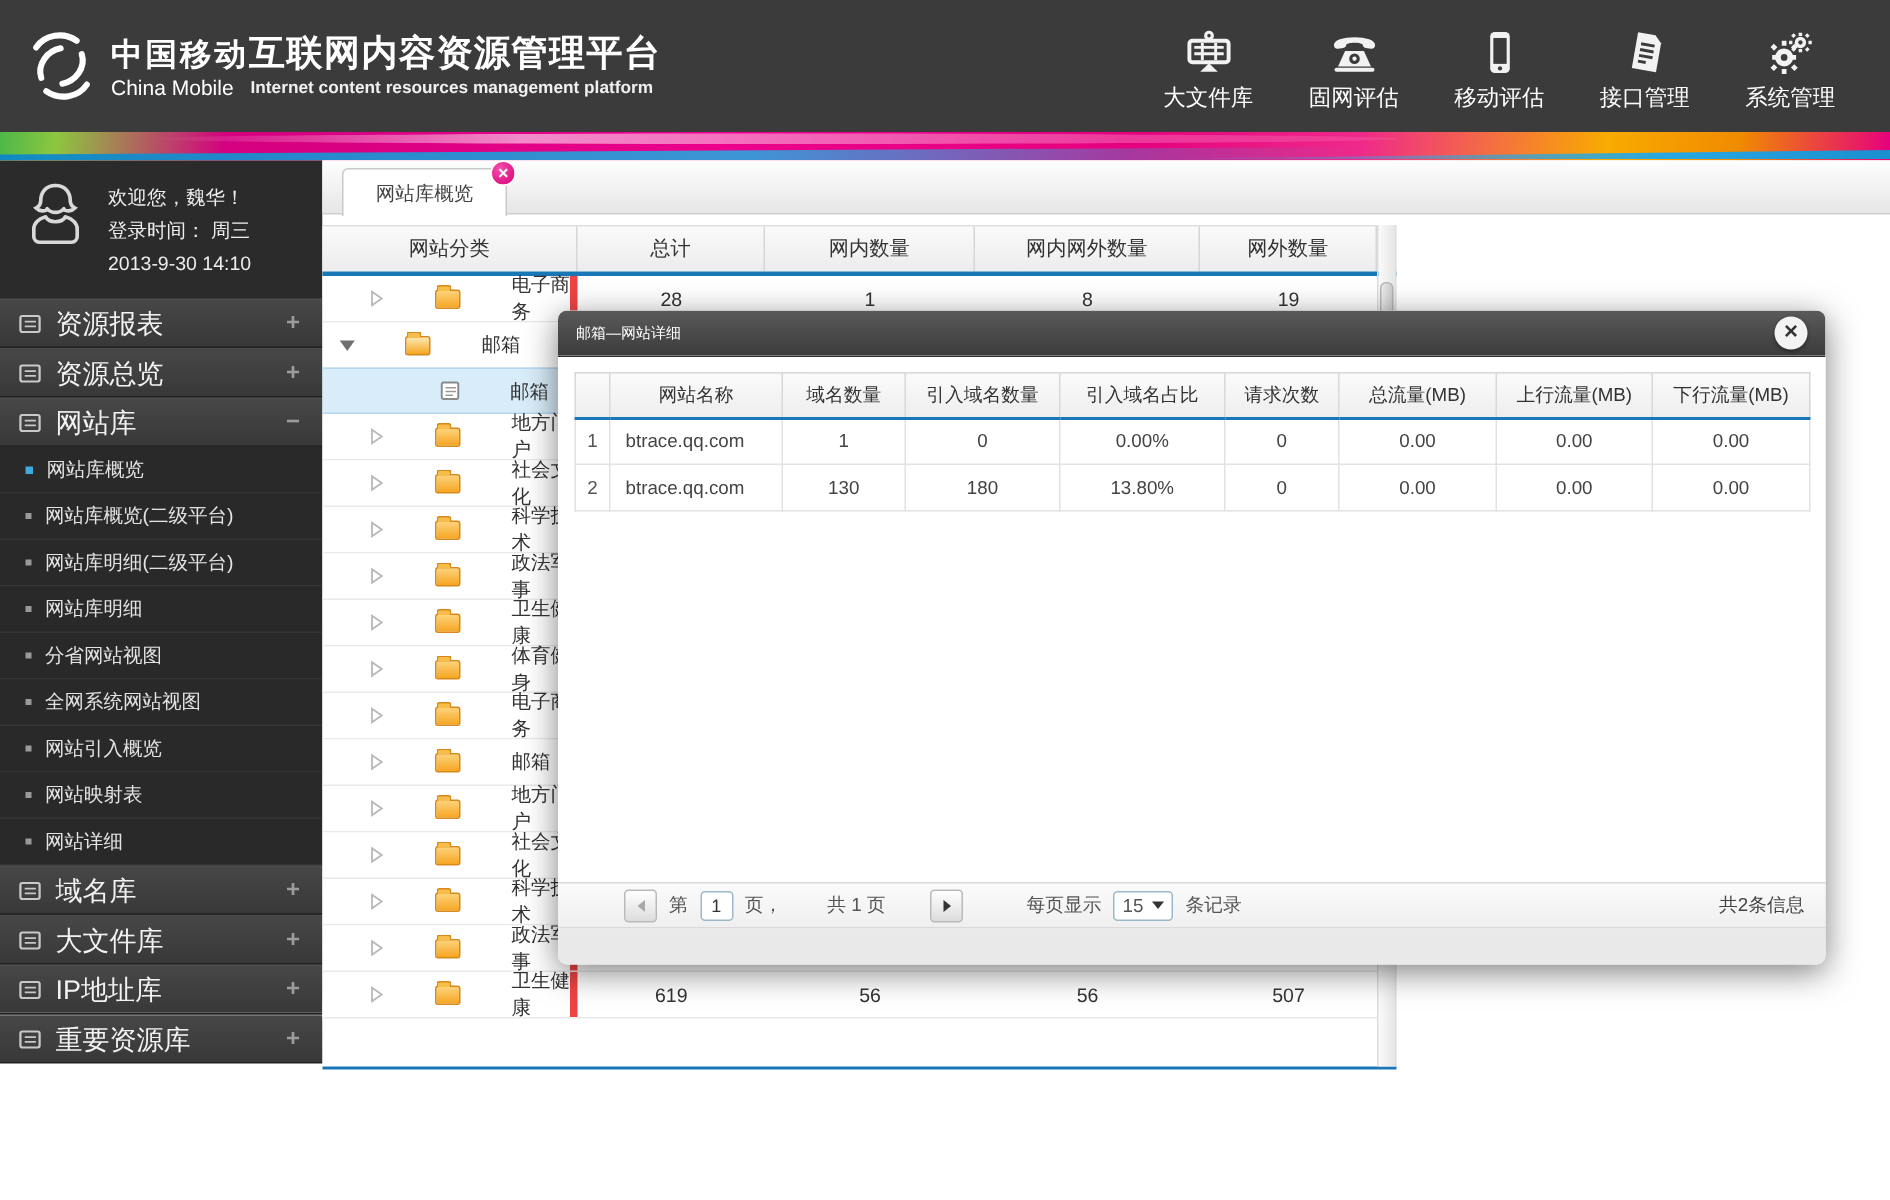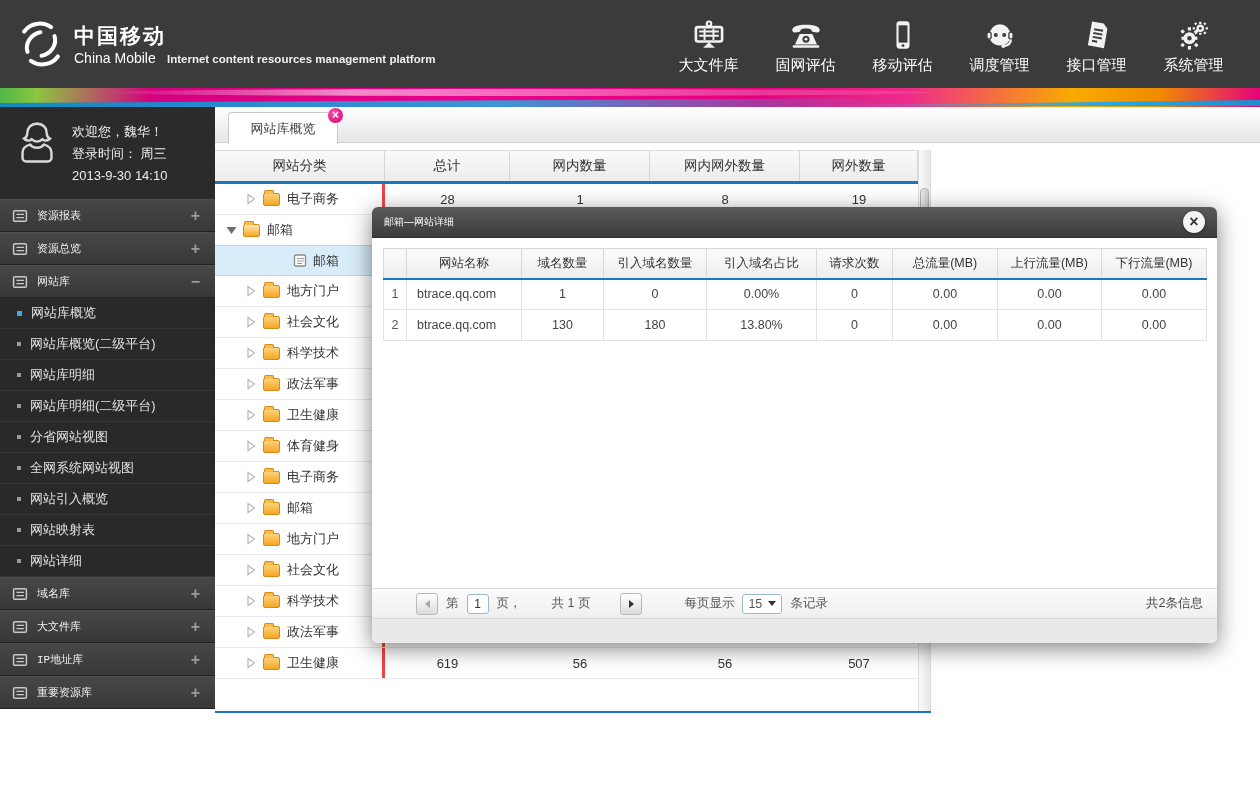--- a/index.html
+++ b/index.html
@@ -34,21 +34,21 @@
     clip-path:polygon(0 100%,100% 0,100% 100%); }
 
   
   .sidebar { position:absolute; left:0; top:107px; width:215px; height:561px; background:#2b2b2b; }
   .user-block { display:flex; padding:12px 8px 12px 12px; }
   .user-block svg { width:50px; height:56px; flex:none; }
   .user-lines { margin-left:10px; color:#ededed; font-size:13px; line-height:22px; padding-top:2px; }
   .menu-section { height:33px; display:flex; align-items:center; padding-left:12px; cursor:pointer; position:relative;
     background:linear-gradient(#474747,#383838); border-top:1px solid #4e4e4e; border-bottom:1px solid #222; }
   .menu-doc { width:16px; height:16px; margin-right:9px; flex:none; }
-  .menu-label { font-size:11px; color:#f2f2f2;font-family:Liberation Mono, monospace; }
+  .menu-label { font-size:18px; color:#f2f2f2; }
   .menu-toggle { position:absolute; right:15px; color:#9c9c9c; font-size:16px; font-weight:bold; }
   .submenu-item { height:31px; display:flex; align-items:center; padding-left:17px; background:#292929;
     border-bottom:1px solid #353535; color:#e3e3e3; font-size:13px; cursor:pointer; }
   .bullet { width:4px; height:4px; background:#9a9a9a; margin-right:9px; flex:none; }
   .submenu-item.active .bullet { width:5px; height:5px; background:#3fa9e0; }
 
   
   .main { position:absolute; left:215px; top:107px; width:1045px; height:693px; background:#fff; }
   .tabstrip { position:absolute; top:0; left:0; width:1045px; height:36px;
     background:linear-gradient(#fefefe,#e6e6e6); border-bottom:1px solid #cfcfcf; }
@@ -61,21 +61,21 @@
 
   .thead { position:absolute; top:43px; left:0; width:703px; height:31px; display:flex;
     background:linear-gradient(#fafafa,#ececec); border-top:1px solid #ddd; }
   .th { display:flex; align-items:center; justify-content:center; font-size:13.5px; color:#333;
     border-right:1px solid #d6d6d6; cursor:pointer; }
   .blue-line { position:absolute; top:74px; left:0; width:716px; height:3px; background:#1878b7; }
   .tbody { position:absolute; top:77px; left:0; width:703px; }
   .t-row { height:31px; display:flex; border-bottom:1px solid #e9e9e9; cursor:pointer; background:#fff; }
   .t-row.selected { background:#d8ecf9; border-top:1px solid #b2d8f0; border-bottom:1px solid #b2d8f0; height:31px; margin-top:-1px; }
   .tc { display:flex; align-items:center; justify-content:center; font-size:13px; color:#333; }
-  .tc.lbl { justify-content:flex-start; border-right:3px solid #ef4444; }
+  .tc.lbl { justify-content:flex-start; border-right:5px solid #ef4444;gap:27px; }
   .node-arrow { width:12px; display:flex; justify-content:center; margin-right:6px; flex:none; }
   .folder { width:17px; height:13px; position:relative; margin-right:7px; flex:none;
     background:linear-gradient(#fdd27a,#f6a623); border:1px solid #d8891b; border-radius:2px; }
   .folder::before { content:''; position:absolute; top:-4px; left:0; width:8px; height:3px;
     background:#f7bc49; border:1px solid #d8891b; border-bottom:none; border-radius:2px 2px 0 0; }
   .folder.open { background:linear-gradient(#fde8b0,#f6a623); }
   .leaf-doc { width:14px; height:15px; margin-right:6px; flex:none; }
 
   .vscroll { position:absolute; left:703px; top:43px; width:13px; height:561px;
     background:linear-gradient(90deg,#fafafa,#e6e6e6); border-left:1px solid #dcdcdc; border-right:1px solid #dcdcdc; cursor:pointer; }
@@ -122,20 +122,21 @@
 
   <div class="app-header">
     <svg class="logo" viewBox="0 0 48 48" fill="none" stroke="#fff" stroke-width="3.6" stroke-linecap="round">
       <path d="M33 9c-8-5.5-19-3.5-24 4"></path>
       <path d="M15 39c8 5.5 19 3.5 24-4"></path>
       <path d="M12 31c-2.5-8 3.5-16 11.5-17.5"></path>
       <path d="M36 17c2.5 8-3.5 16-11.5 17.5"></path>
     </svg>
     <div class="brand-cn">中国移动</div>
     <div class="brand-en">China Mobile</div>
+    <div class="title-cn">互联网内容资源管理平台</div>
     <div class="title-en">Internet content resources management platform</div>
     <div class="nav" id="nav-items">
         <div class="nav-item">
           <span class="nav-icon">
             <svg viewBox="0 0 26 24">
               <circle cx="13" cy="3.4" r="2.5" fill="#f2f2f2"></circle>
               <circle cx="13" cy="3.4" r="0.9" fill="#3b3b3b"></circle>
               <rect x="3" y="6" width="20" height="11" rx="1.5" fill="none" stroke="#f2f2f2" stroke-width="2"></rect>
               <path d="M5.5 9.4h15M5.5 12.6h15M9.6 7.2v8.6M16.4 7.2v8.6" stroke="#f2f2f2" stroke-width="1.5"></path>
               <path d="M13 17.5l-4.5 4.3h9z" fill="#f2f2f2"></path>
@@ -157,35 +158,20 @@
         </div>
         <div class="nav-item">
           <span class="nav-icon">
             <svg viewBox="0 0 26 24">
               <rect x="8" y="1.5" width="10" height="21" rx="2.4" fill="#f2f2f2"></rect>
               <rect x="9.6" y="4.6" width="6.8" height="13.2" fill="#3b3b3b"></rect>
               <circle cx="13" cy="20.1" r="1.1" fill="#3b3b3b"></circle>
             </svg>
           </span>
           <span class="nav-label">移动评估</span>
-        </div>
-        <div class="nav-item">
-          <span class="nav-icon">
-            <svg viewBox="0 0 26 24">
-              <circle cx="13" cy="11.5" r="8.6" fill="#f2f2f2"></circle>
-              <path d="M4.4 11.5a8.6 8.6 0 0 1 17.2 0" fill="none" stroke="#3b3b3b" stroke-width="1.6"></path>
-              <circle cx="9.8" cy="12" r="1.5" fill="#3b3b3b"></circle>
-              <circle cx="16.2" cy="12" r="1.5" fill="#3b3b3b"></circle>
-              <rect x="3" y="9.8" width="3.2" height="5.4" rx="1.6" fill="#f2f2f2" stroke="#3b3b3b"></rect>
-              <rect x="19.8" y="9.8" width="3.2" height="5.4" rx="1.6" fill="#f2f2f2" stroke="#3b3b3b"></rect>
-              <path d="M21.3 15.4c0 3-2.6 4.6-5.3 5" fill="none" stroke="#f2f2f2" stroke-width="1.8"></path>
-              <circle cx="15.5" cy="20.6" r="1.4" fill="#f2f2f2"></circle>
-            </svg>
-          </span>
-          <span class="nav-label">调度管理</span>
         </div>
         <div class="nav-item">
           <span class="nav-icon">
             <svg viewBox="0 0 26 24">
               <g transform="rotate(10 13 12)">
                 <path d="M7.5 2.5h9L20 6v15H7.5z" fill="#f2f2f2"></path>
                 <path d="M10 8h7M10 11h7M10 14h7M10 17h4" stroke="#3b3b3b" stroke-width="1.5"></path>
               </g>
             </svg>
           </span>
@@ -260,25 +246,25 @@
         <div class="submenu-item active">
           <span class="bullet"></span>
           <span>网站库概览</span>
         </div>
         <div class="submenu-item">
           <span class="bullet"></span>
           <span>网站库概览(二级平台)</span>
         </div>
         <div class="submenu-item">
           <span class="bullet"></span>
+          <span>网站库明细(二级平台)</span>
+        </div>
+        <div class="submenu-item">
+          <span class="bullet"></span>
           <span>网站库明细</span>
-        </div>
-        <div class="submenu-item">
-          <span class="bullet"></span>
-          <span>网站库明细(二级平台)</span>
         </div>
         <div class="submenu-item">
           <span class="bullet"></span>
           <span>分省网站视图</span>
         </div>
         <div class="submenu-item">
           <span class="bullet"></span>
           <span>全网系统网站视图</span>
         </div>
         <div class="submenu-item">

